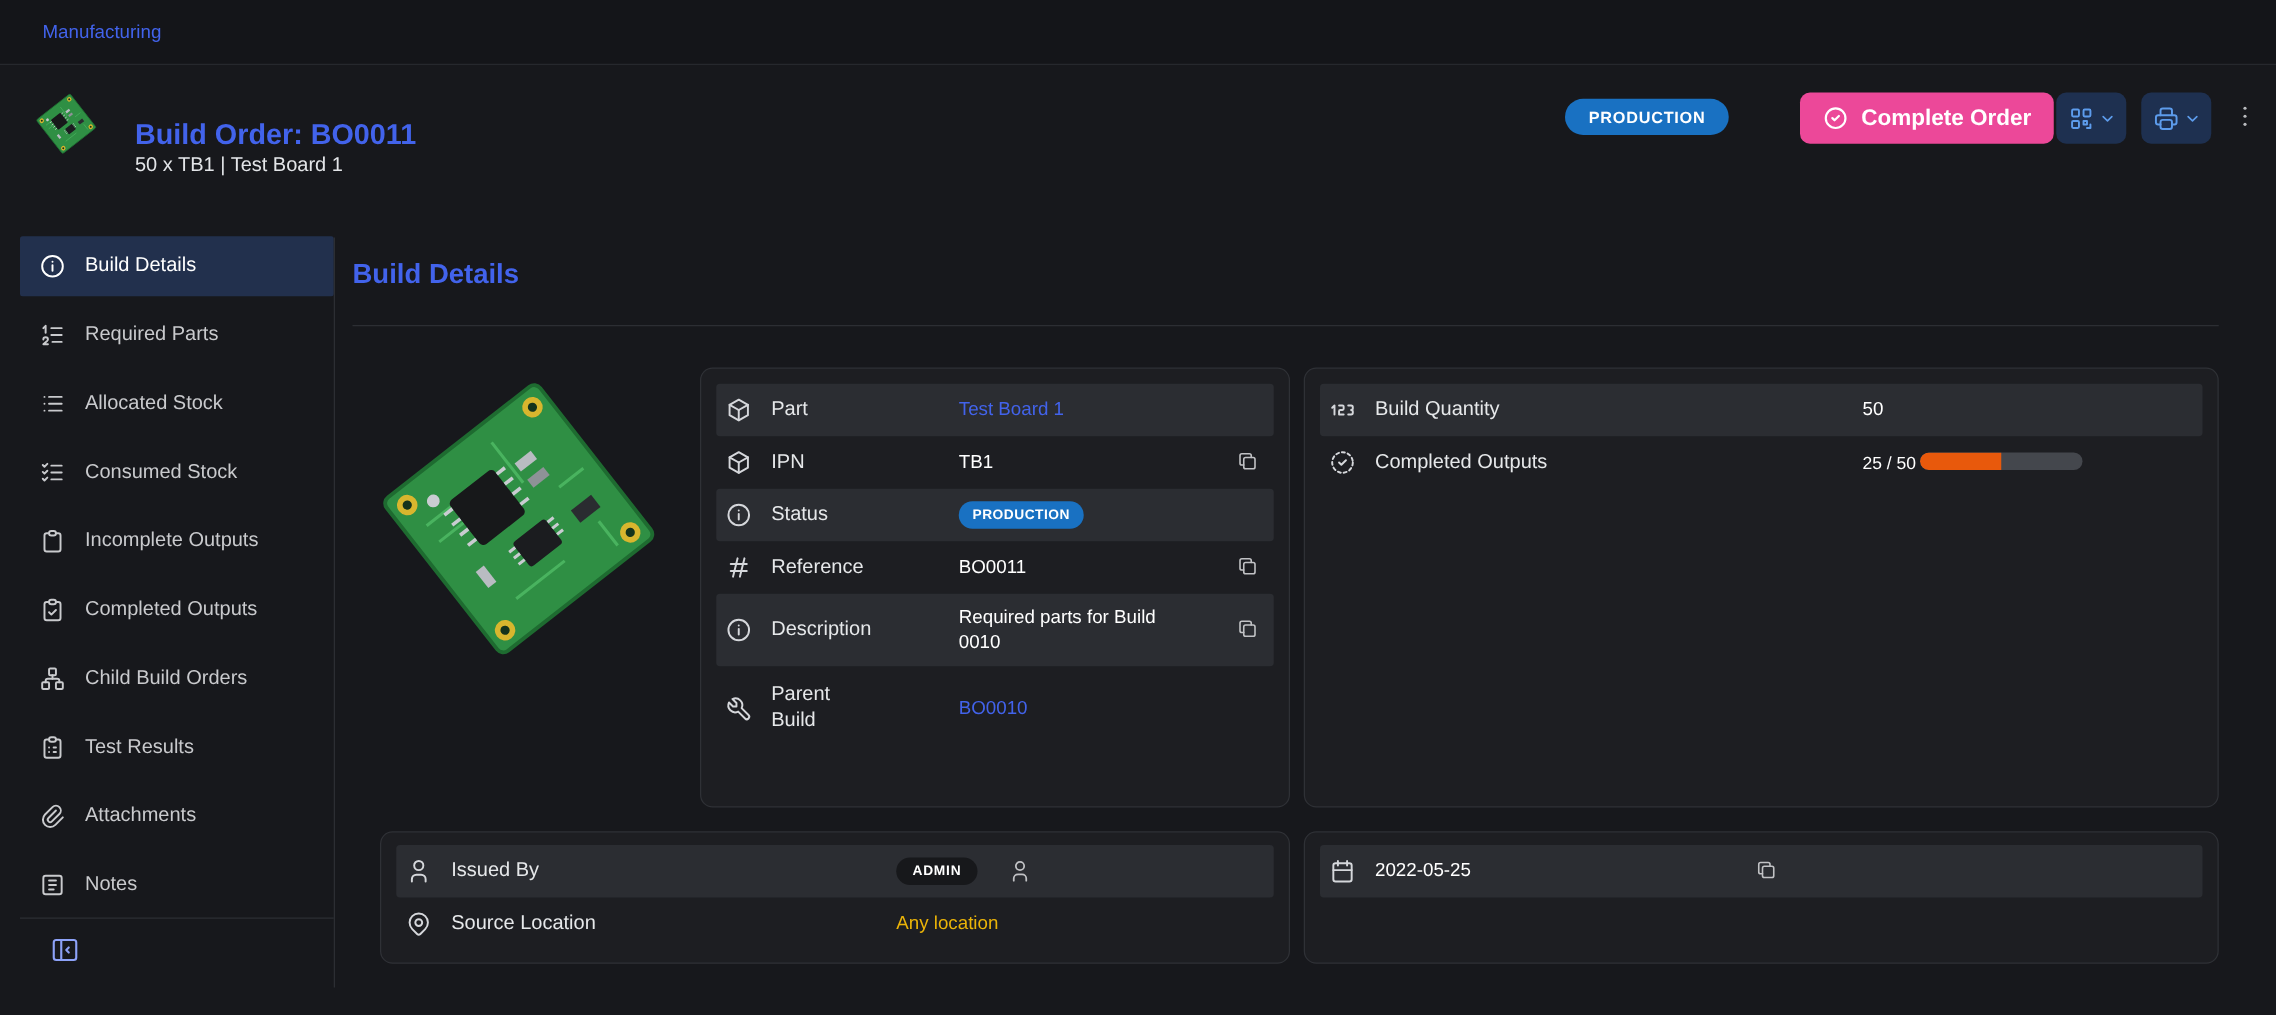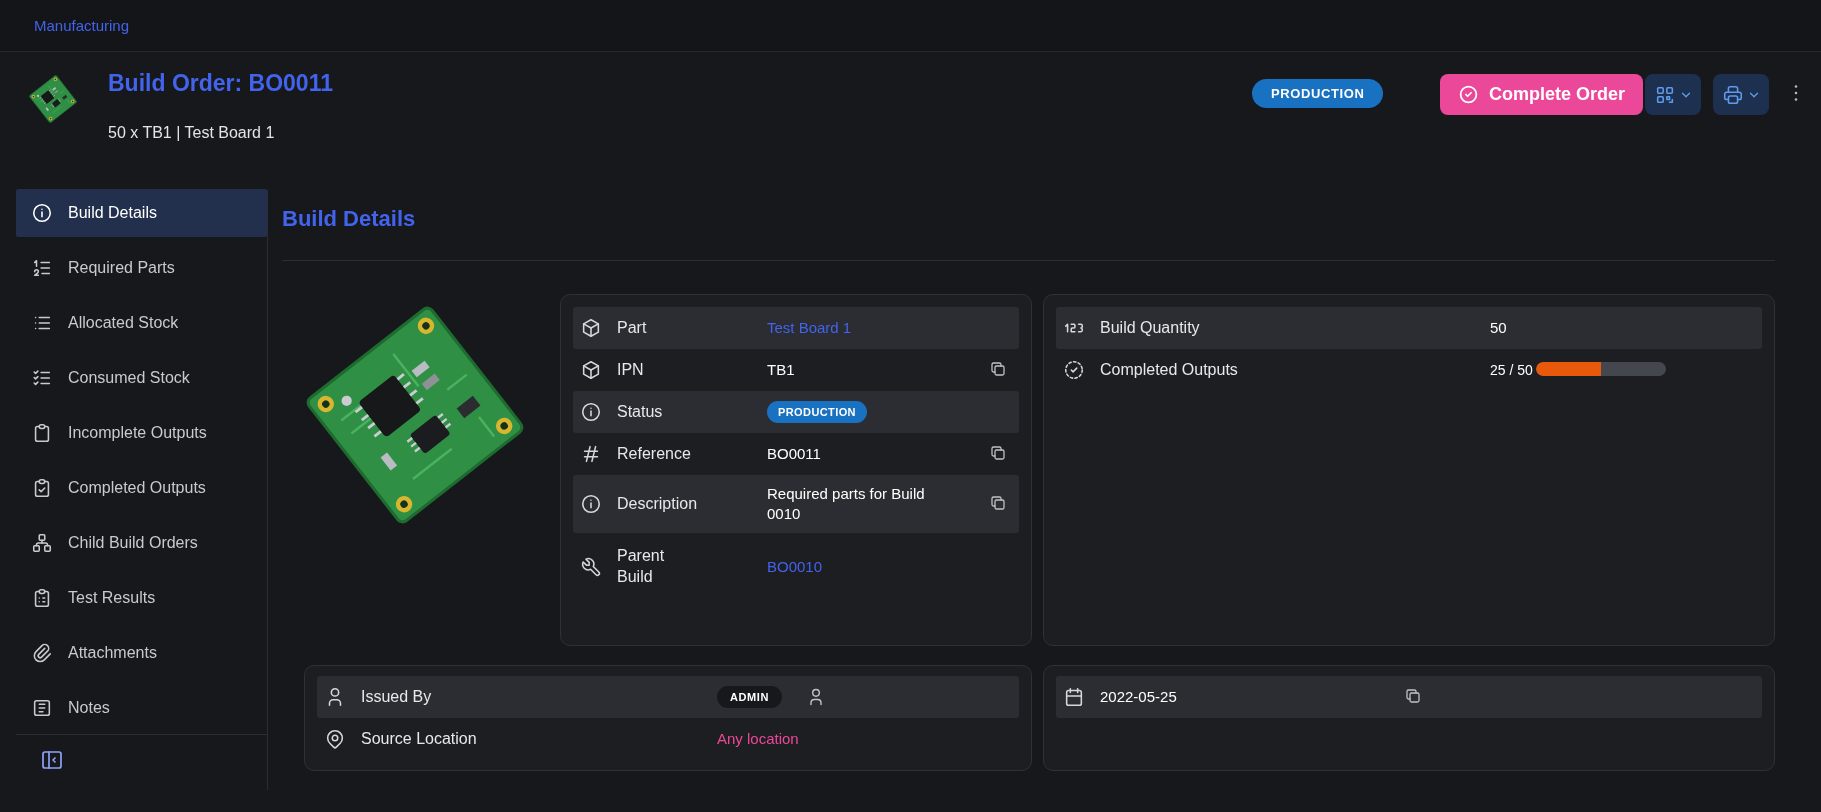--- a/index.html
+++ b/index.html
@@ -15,21 +15,21 @@
   .ic-sm { width:18px; height:18px; }
 
   
   .breadcrumb-bar { position:absolute; top:0; left:0; width:1821px; height:52px;
     display:flex; align-items:center; padding:0 34px; background:#141519; border-bottom:1px solid #26282d; }
   .breadcrumb-link { color:#4263eb; font-size:15px; cursor:pointer; text-decoration:none; }
 
   
   .header { position:absolute; top:52px; left:0; width:1821px; height:116px; }
   .header-thumb { position:absolute; left:26px; top:20px; width:54px; height:54px; cursor:default; }
-  .header-title { position:absolute; left:108px; top:18px; font-size:23px; font-weight:700; color:#4263eb; }
+  .header-title { position:absolute; left:108px; top:42px; font-size:23px; font-weight:700; color:#4263eb; }
   .header-subtitle { position:absolute; left:108px; top:72px; font-size:16px; color:#e3e5e8; }
 
   .badge-production { position:absolute; left:1252px; top:27px; background:#1971c2; color:#fff;
     font-weight:700; font-size:13px; letter-spacing:.6px; padding:0 19px; height:29px; border-radius:15px;
     display:inline-flex; align-items:center; }
   .btn-complete { position:absolute; left:1440px; top:22px; height:41px; display:flex; align-items:center; gap:10px;
     background:#ec4899; border:none; border-radius:8px; color:#fff; font-weight:700; font-size:18px;
     padding:0 18px; font-family:inherit; cursor:pointer; }
   .btn-complete .ic { width:21px; height:21px; stroke-width:2; }
   .btn-split { position:absolute; top:22px; height:41px; width:56px; display:flex; align-items:center;
@@ -68,21 +68,21 @@
   .row.striped { background:#2b2d32; border-radius:3px; }
   .row > .ic { justify-self:start; margin-left:7px; color:#d5d7db; }
   .details-row { grid-template-columns:44px 150px 1fr 34px; }
   .qty-row     { grid-template-columns:44px 390px 1fr; }
   .issued-row  { grid-template-columns:44px 356px 1fr; }
   .created-row { grid-template-columns:44px 300px 1fr 95px; }
 
   .row-label { font-size:16px; color:#e6e8ea; line-height:1.3; }
   .row-value { font-size:15px; color:#fff; line-height:1.35; }
   .link { color:#4263eb; cursor:pointer; }
-  .value-red { color:#ec4899; }
+  .value-red { color:#eab308; }
   .label-narrow { max-width:66px; }
   .desc-break { max-width:170px; word-break:break-all; }
   .row-tall { min-height:58px; }
   .row-xtall { min-height:68px; align-items:center; }
 
   .copy-btn { background:none; border:none; color:#c1c2c5; cursor:pointer; width:26px; height:26px; padding:0; }
 
   .badge-production-sm { background:#1971c2; color:#fff; font-weight:700; font-size:11px; letter-spacing:.4px;
     padding:0 11px; height:22px; border-radius:11px; display:inline-flex; align-items:center; width:max-content; }
   .badge-admin { background:#17181b; color:#fff; font-weight:700; font-size:11px; letter-spacing:.6px;

